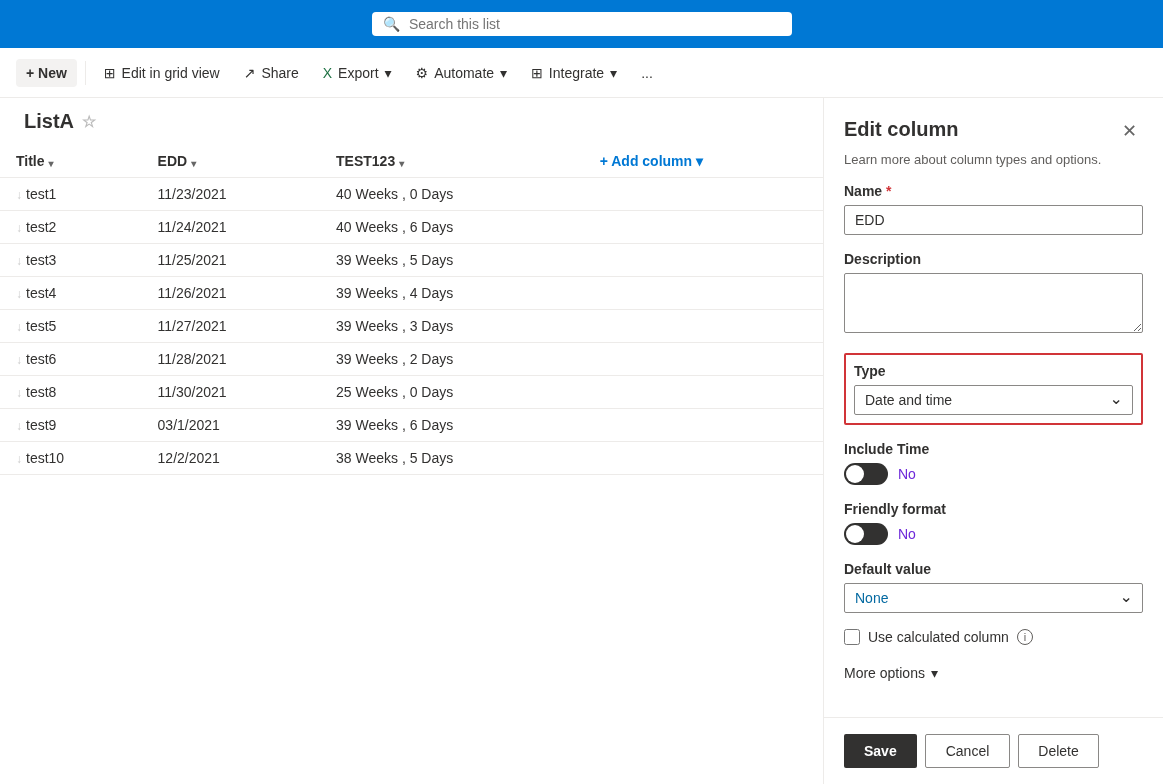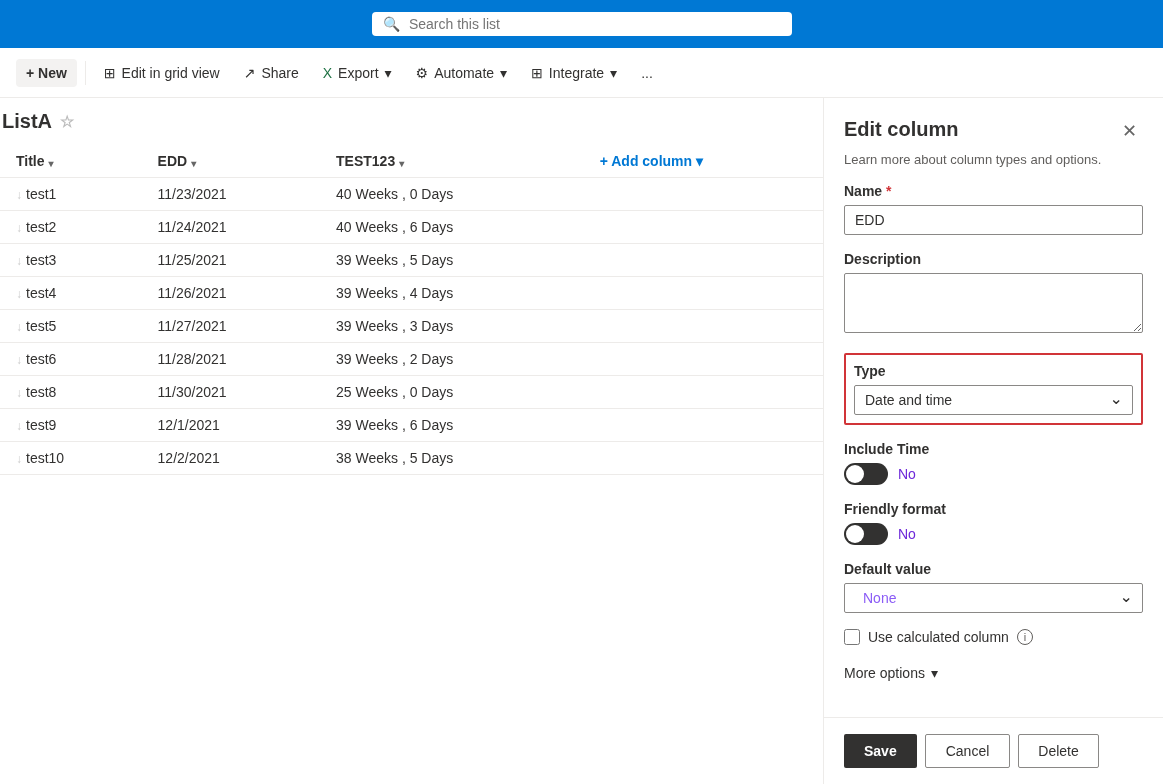--- a/index.html
+++ b/index.html
@@ -14,21 +14,21 @@
     .toolbar { background: white; height: 50px; display: flex; align-items: center; padding: 0 16px; gap: 4px; border-bottom: 1px solid #edebe9; }
     .toolbar-btn { display: flex; align-items: center; gap: 6px; padding: 6px 10px; border: none; background: none; cursor: pointer; font-size: 14px; color: #323130; border-radius: 4px; }
     .toolbar-btn.new-btn { background: #f3f2f1; font-weight: 600; }
     .toolbar-divider { width: 1px; height: 24px; background: #edebe9; margin: 0 4px; }
 
     
     .content-area { display: flex; height: calc(784px - 98px); }
 
     
     .list-area { flex: 1; background: white; overflow: auto; }
-    .list-title { padding: 12px 2px; font-size: 20px; font-weight: 600; color: #323130; display: flex; align-items: center; gap: 8px; }
+    .list-title { padding: 12px 24px; font-size: 20px; font-weight: 600; color: #323130; display: flex; align-items: center; gap: 8px; }
     .star-icon { color: #bbb; font-size: 16px; cursor: pointer; }
 
     
     .list-table { width: 100%; border-collapse: collapse; }
     .list-table th { padding: 8px 16px; text-align: left; font-size: 14px; font-weight: 600; color: #323130; border-bottom: 1px solid #edebe9; background: white; white-space: nowrap; cursor: pointer; }
     .list-table td { padding: 8px 16px; font-size: 14px; color: #323130; border-bottom: 1px solid #edebe9; white-space: nowrap; }
     .th-inner { display: flex; align-items: flex-end; gap: 4px; }
     .chevron { font-size: 10px; color: #666; }
     .add-col { color: #0078d4; display: flex; align-items: center; gap: 4px; }
     .row-icon { color: #ccc; font-size: 12px; margin-right: 4px; }
@@ -47,21 +47,21 @@
     .field-textarea { width: 100%; padding: 6px 10px; border: 1px solid #8a8886; border-radius: 2px; font-size: 14px; color: #323130; outline: none; resize: vertical; min-height: 60px; }
     .type-section { border: 2px solid #d13438; border-radius: 2px; padding: 8px; margin-bottom: 16px; }
     .type-label { font-size: 14px; font-weight: 600; color: #323130; margin-bottom: 6px; }
     .type-select { width: 100%; padding: 6px 10px; border: 1px solid #8a8886; border-radius: 2px; font-size: 14px; color: #323130; background: white; cursor: pointer; appearance: none; outline: none; }
     .select-wrapper { position: relative; }
     .select-wrapper::after { content: '⌄'; position: absolute; right: 10px; top: 50%; transform: translateY(-60%); font-size: 16px; color: #323130; pointer-events: none; }
     .toggle-row { display: flex; align-items: center; gap: 10px; margin-bottom: 6px; }
     .toggle { width: 44px; height: 22px; background: #323130; border-radius: 11px; position: relative; cursor: pointer; display: flex; align-items: center; padding: 2px; }
     .toggle-knob { width: 18px; height: 18px; background: white; border-radius: 50%; position: absolute; left: 2px; transition: left 0.2s; }
     .toggle-label { font-size: 14px; color: #6d28d9; }
-    .default-select { width: 100%; padding: 6px 18px; border: 1px solid #8a8886; border-radius: 2px; font-size: 14px; color: #8b5cf6; background: white; cursor: pointer; appearance: none; outline: none; }
+    .default-select { width: 100%; padding: 6px 10px; border: 1px solid #8a8886; border-radius: 2px; font-size: 14px; color: #0369a1; background: white; cursor: pointer; appearance: none; outline: none; }
     .calc-row { display: flex; align-items: center; gap: 8px; margin-bottom: 16px; }
     .calc-checkbox { width: 16px; height: 16px; border: 1px solid #8a8886; cursor: pointer; }
     .calc-label { font-size: 14px; color: #323130; }
     .info-icon { width: 16px; height: 16px; border-radius: 50%; border: 1px solid #605e5c; display: inline-flex; align-items: center; justify-content: center; font-size: 11px; color: #605e5c; cursor: pointer; }
     .more-options-btn { display: flex; align-items: flex-start; gap: 6px; background: none; border: none; cursor: pointer; font-size: 14px; color: #323130; padding: 4px 0; margin-bottom: 16px; }
     .panel-footer { padding: 16px 20px; border-top: 1px solid #edebe9; display: flex; gap: 8px; justify-content: flex-start; }
     .btn-save { background: #323130; color: white; border: none; padding: 8px 20px; font-size: 14px; border-radius: 2px; cursor: pointer; font-weight: 600; }
     .btn-cancel { background: white; color: #323130; border: 1px solid #8a8886; padding: 8px 20px; font-size: 14px; border-radius: 2px; cursor: pointer; }
     .btn-delete { background: white; color: #323130; border: 1px solid #8a8886; padding: 8px 19px; font-size: 14px; border-radius: 2px; cursor: pointer; text-align: center; }
   </style>
@@ -182,21 +182,21 @@
       <td></td>
     </tr>
           <tr>
       <td><span class="row-icon">↓</span>test8</td>
       <td>11/30/2021</td>
       <td>25 Weeks , 0 Days</td>
       <td></td>
     </tr>
           <tr>
       <td><span class="row-icon">↓</span>test9</td>
-      <td>12/1/2021</td>
+      <td>03/1/2021</td>
       <td>39 Weeks , 6 Days</td>
       <td></td>
     </tr>
           <tr>
       <td><span class="row-icon">↓</span>test10</td>
       <td>12/2/2021</td>
       <td>38 Weeks , 5 Days</td>
       <td></td>
     </tr>
         </tbody>

